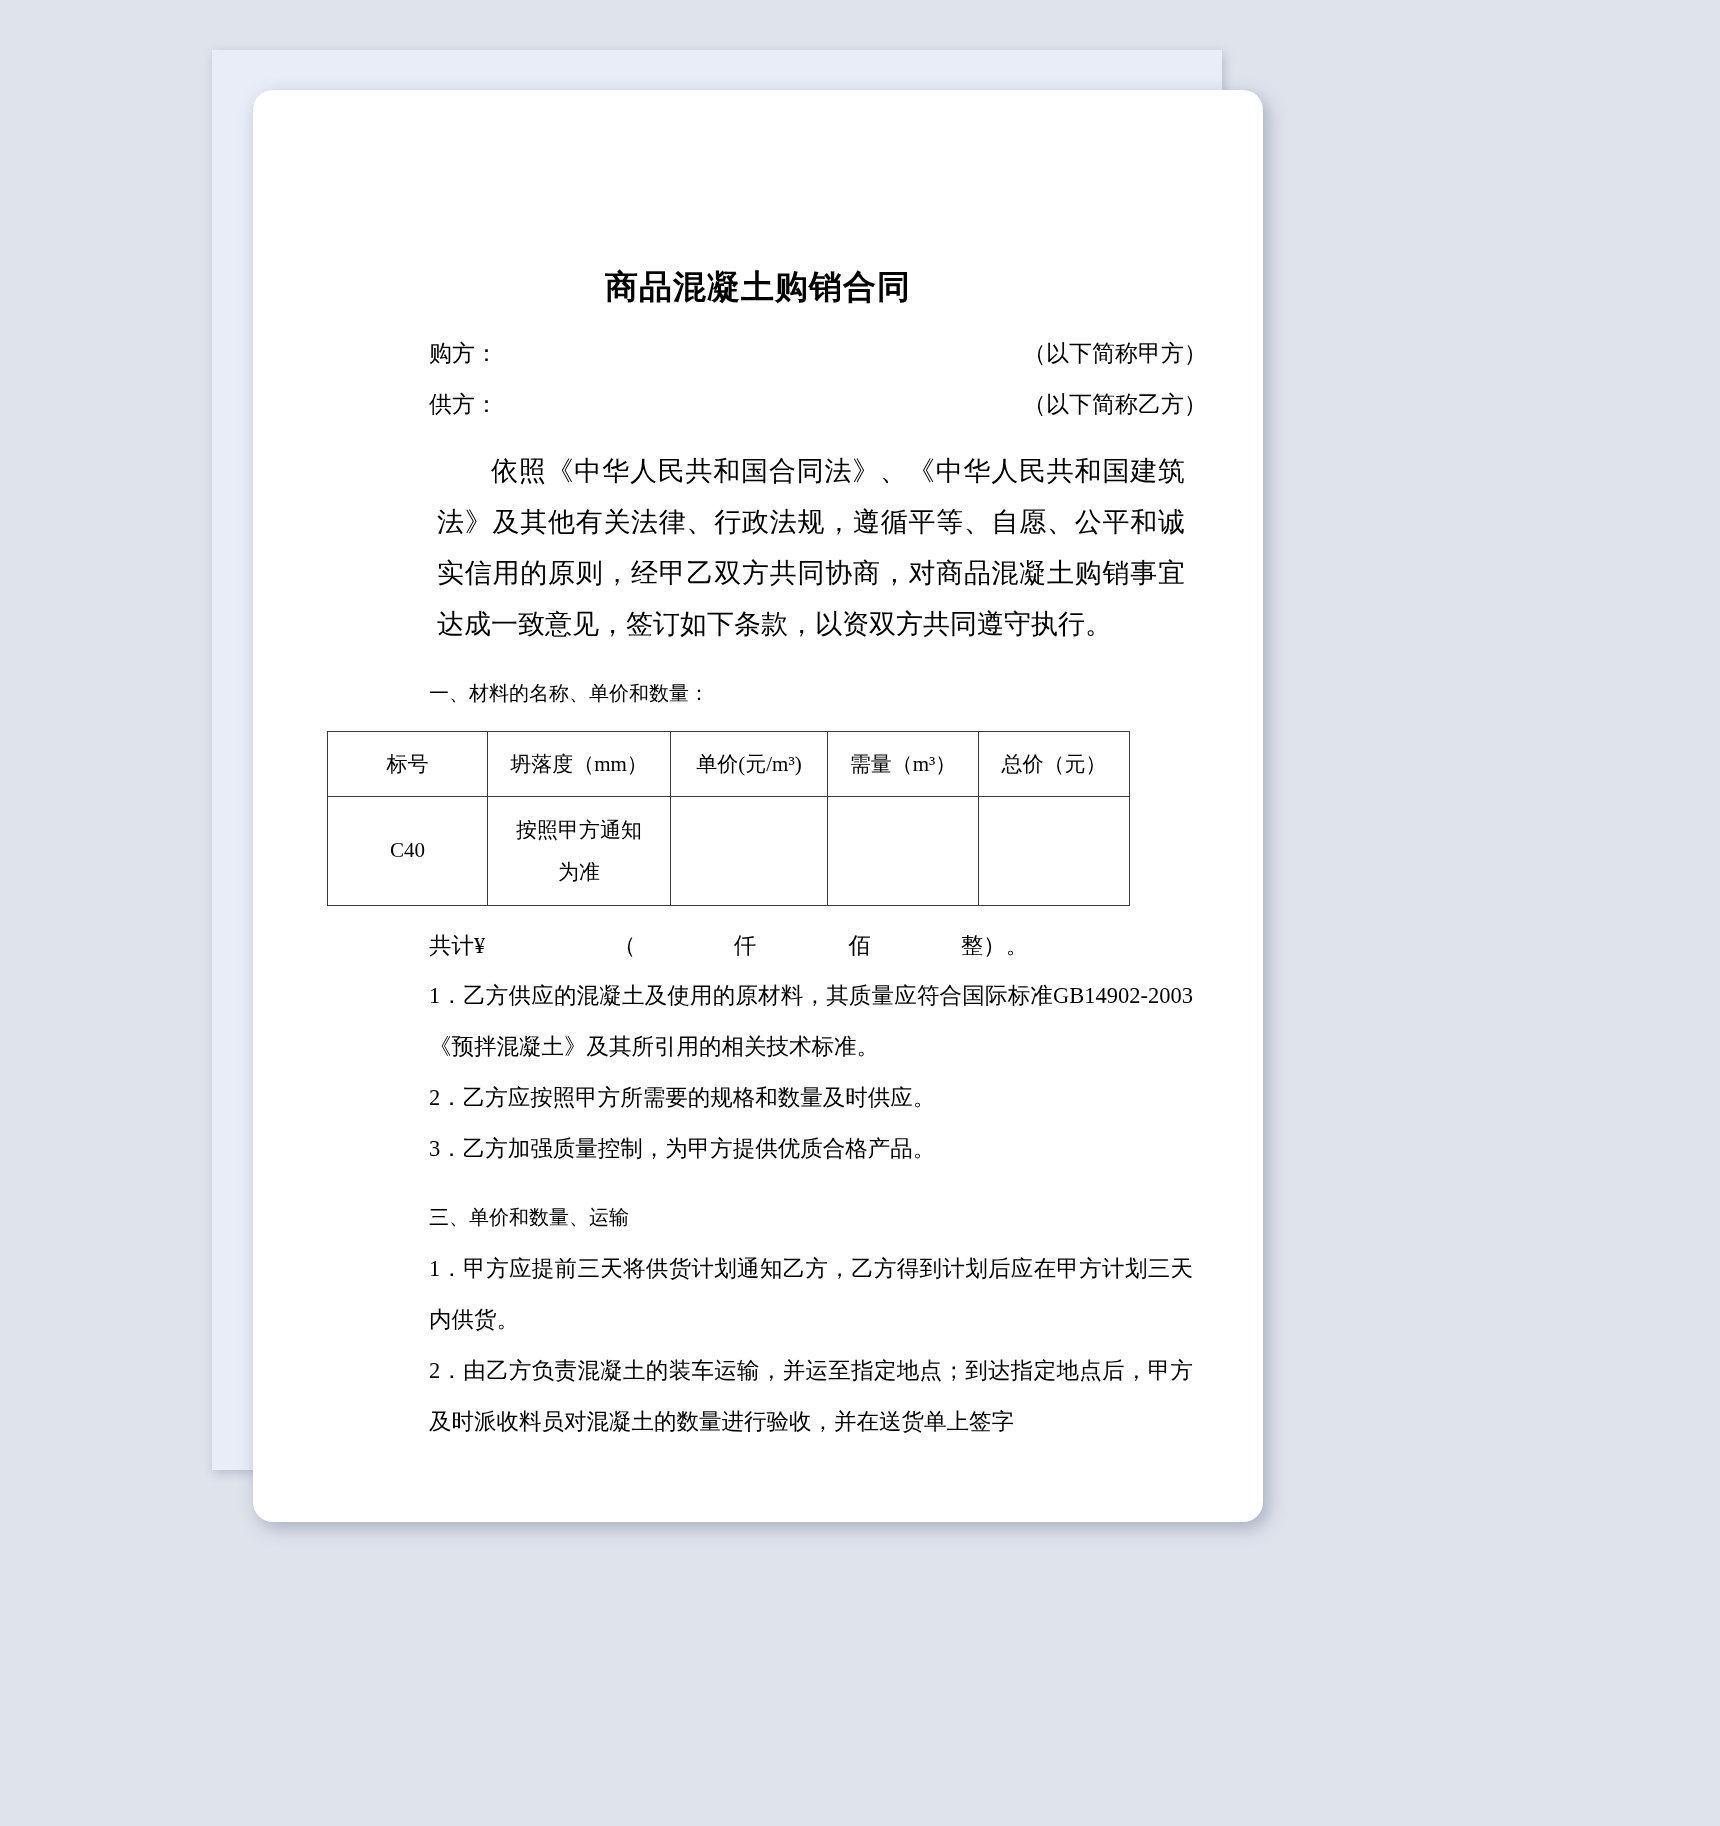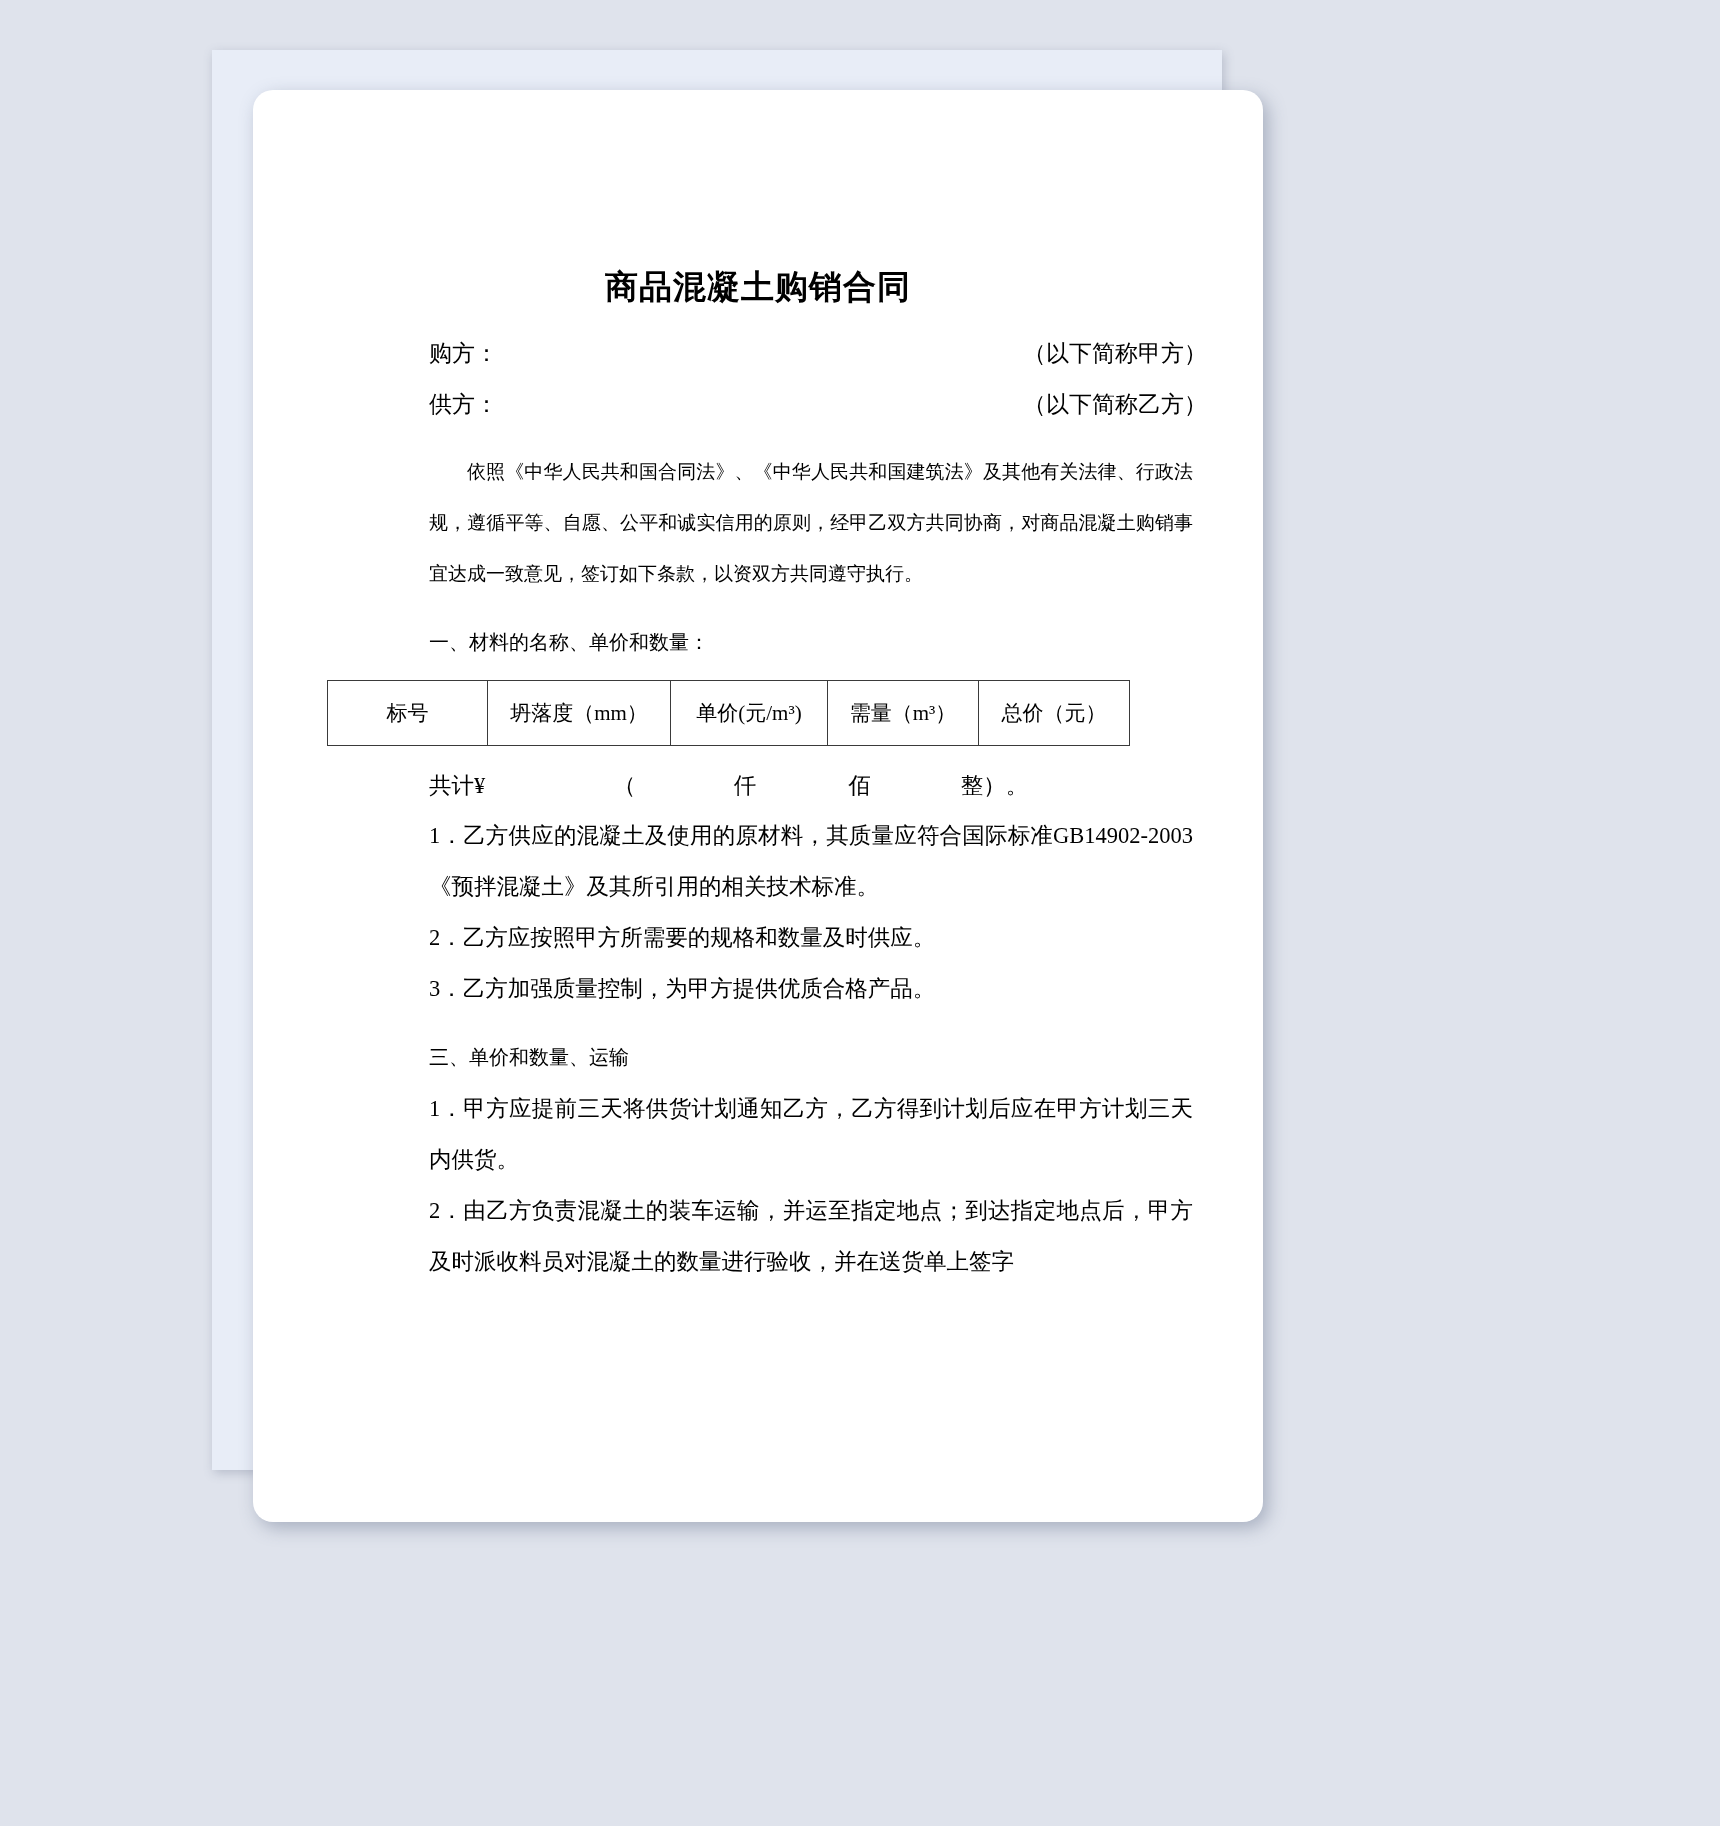--- a/index.html
+++ b/index.html
@@ -77,26 +77,26 @@
   .party-label { white-space: nowrap; }
   .party-spacer { flex: 1 1 auto; }
   .party-note { white-space: nowrap; }
 
   
   .body-block {
     padding: 0 70px 0 176px;
     margin-top: 26px;
   }
   .body-para {
-    font-size: 19px;
+    font-size: 27px;
     line-height: 51px;
     text-align: justify;
     text-justify: inter-ideograph;
     color: #000;
-    margin: 0;
+    margin: 8px;
   }
   .body-para.indent { text-indent: 2em; }
 
   .section-head {
     font-size: 20px;
     line-height: 51px;
     color: #000;
     margin: 0;
     padding: 0 70px 0 176px;
     margin-top: 18px;
@@ -187,20 +187,30 @@
     <div class="mat-table-wrap">
       <table class="mat-table">
         <tbody>
           <tr class="head-row">
             <td class="col-1">标号</td>
             <td class="col-2">坍落度（mm）</td>
             <td class="col-3">单价(元/m³)</td>
             <td class="col-4">需量（m³）</td>
             <td class="col-5">总价（元）</td>
           </tr>
+          <tr class="data-row">
+            <td class="col-1">C40</td>
+            <td class="col-2 cell-twoline">
+              <span>按照甲方通知</span>
+              <span>为准</span>
+            </td>
+            <td class="col-3"></td>
+            <td class="col-4"></td>
+            <td class="col-5"></td>
+          </tr>
         </tbody>
       </table>
     </div>
 
     <div class="total-line">
       <span class="total-seg">共计¥</span>
       <span class="gap-a"></span>
       <span class="total-seg">（</span>
       <span class="gap-b"></span>
       <span class="total-seg">仟</span>

